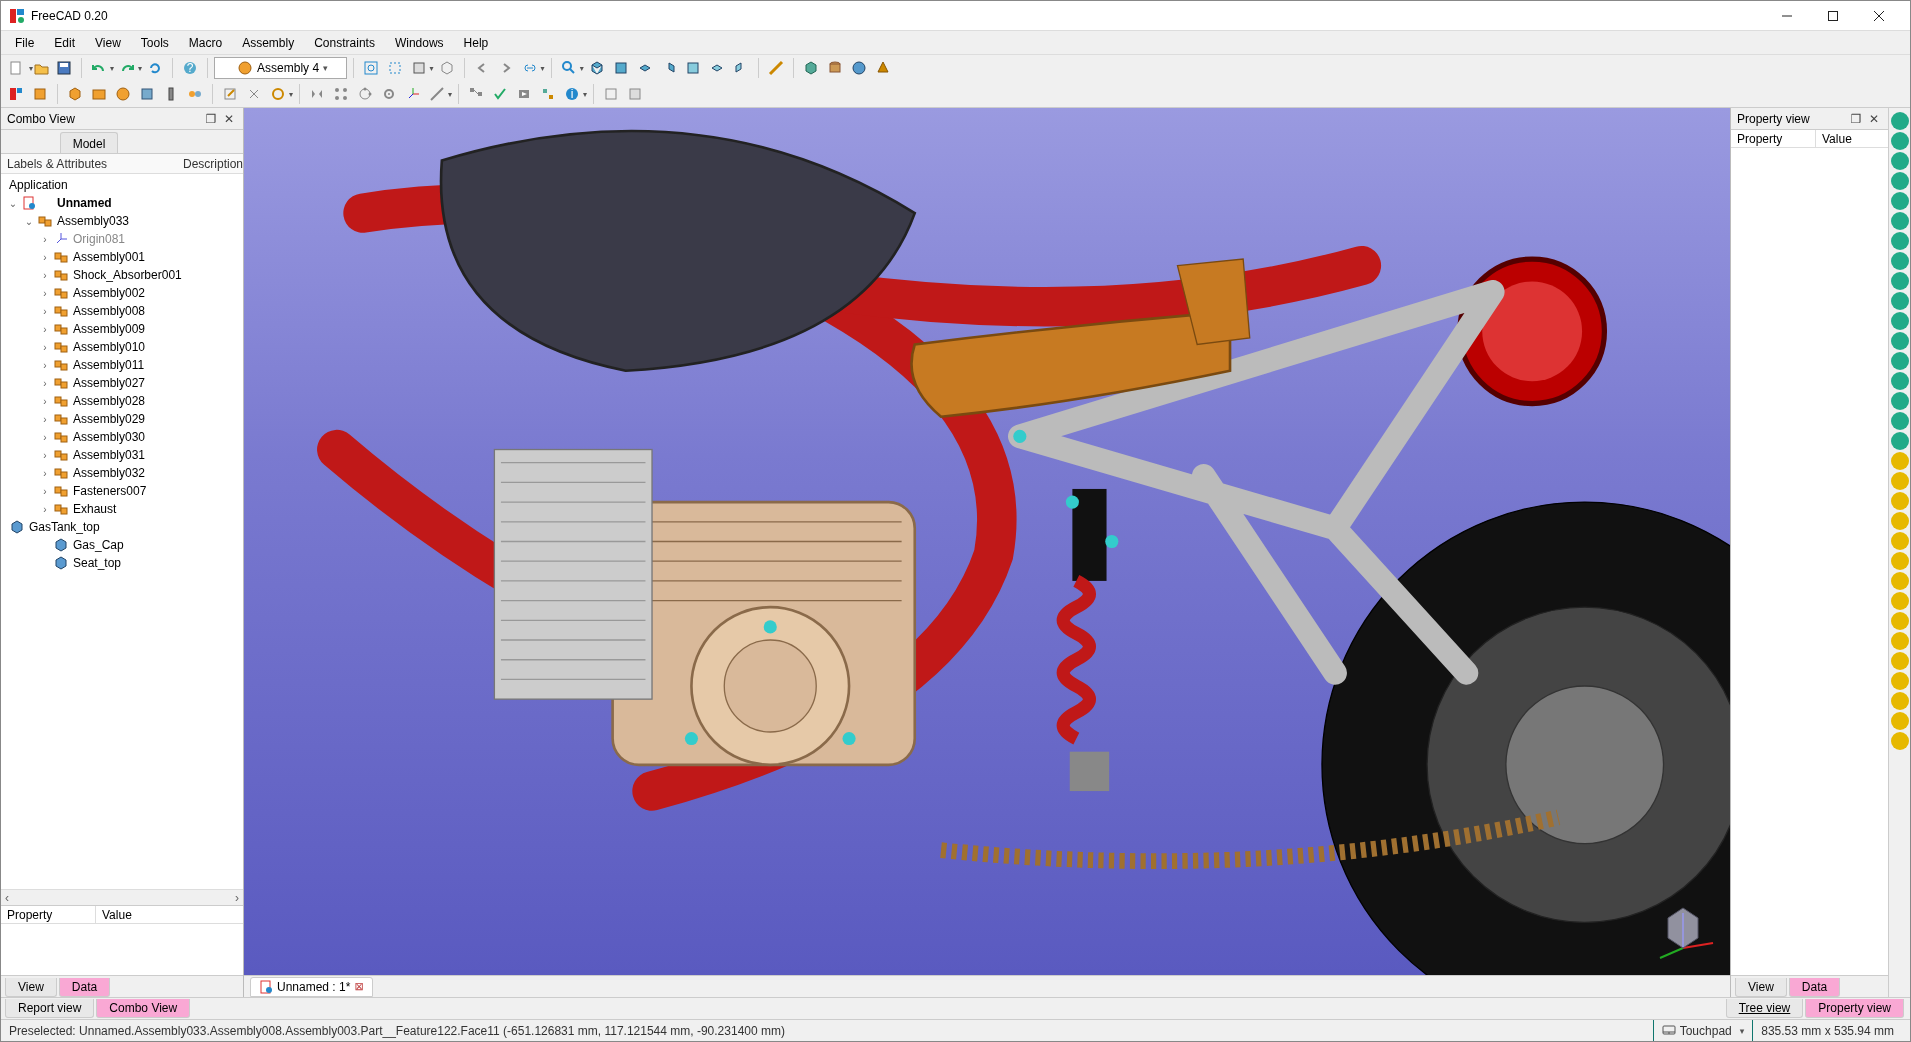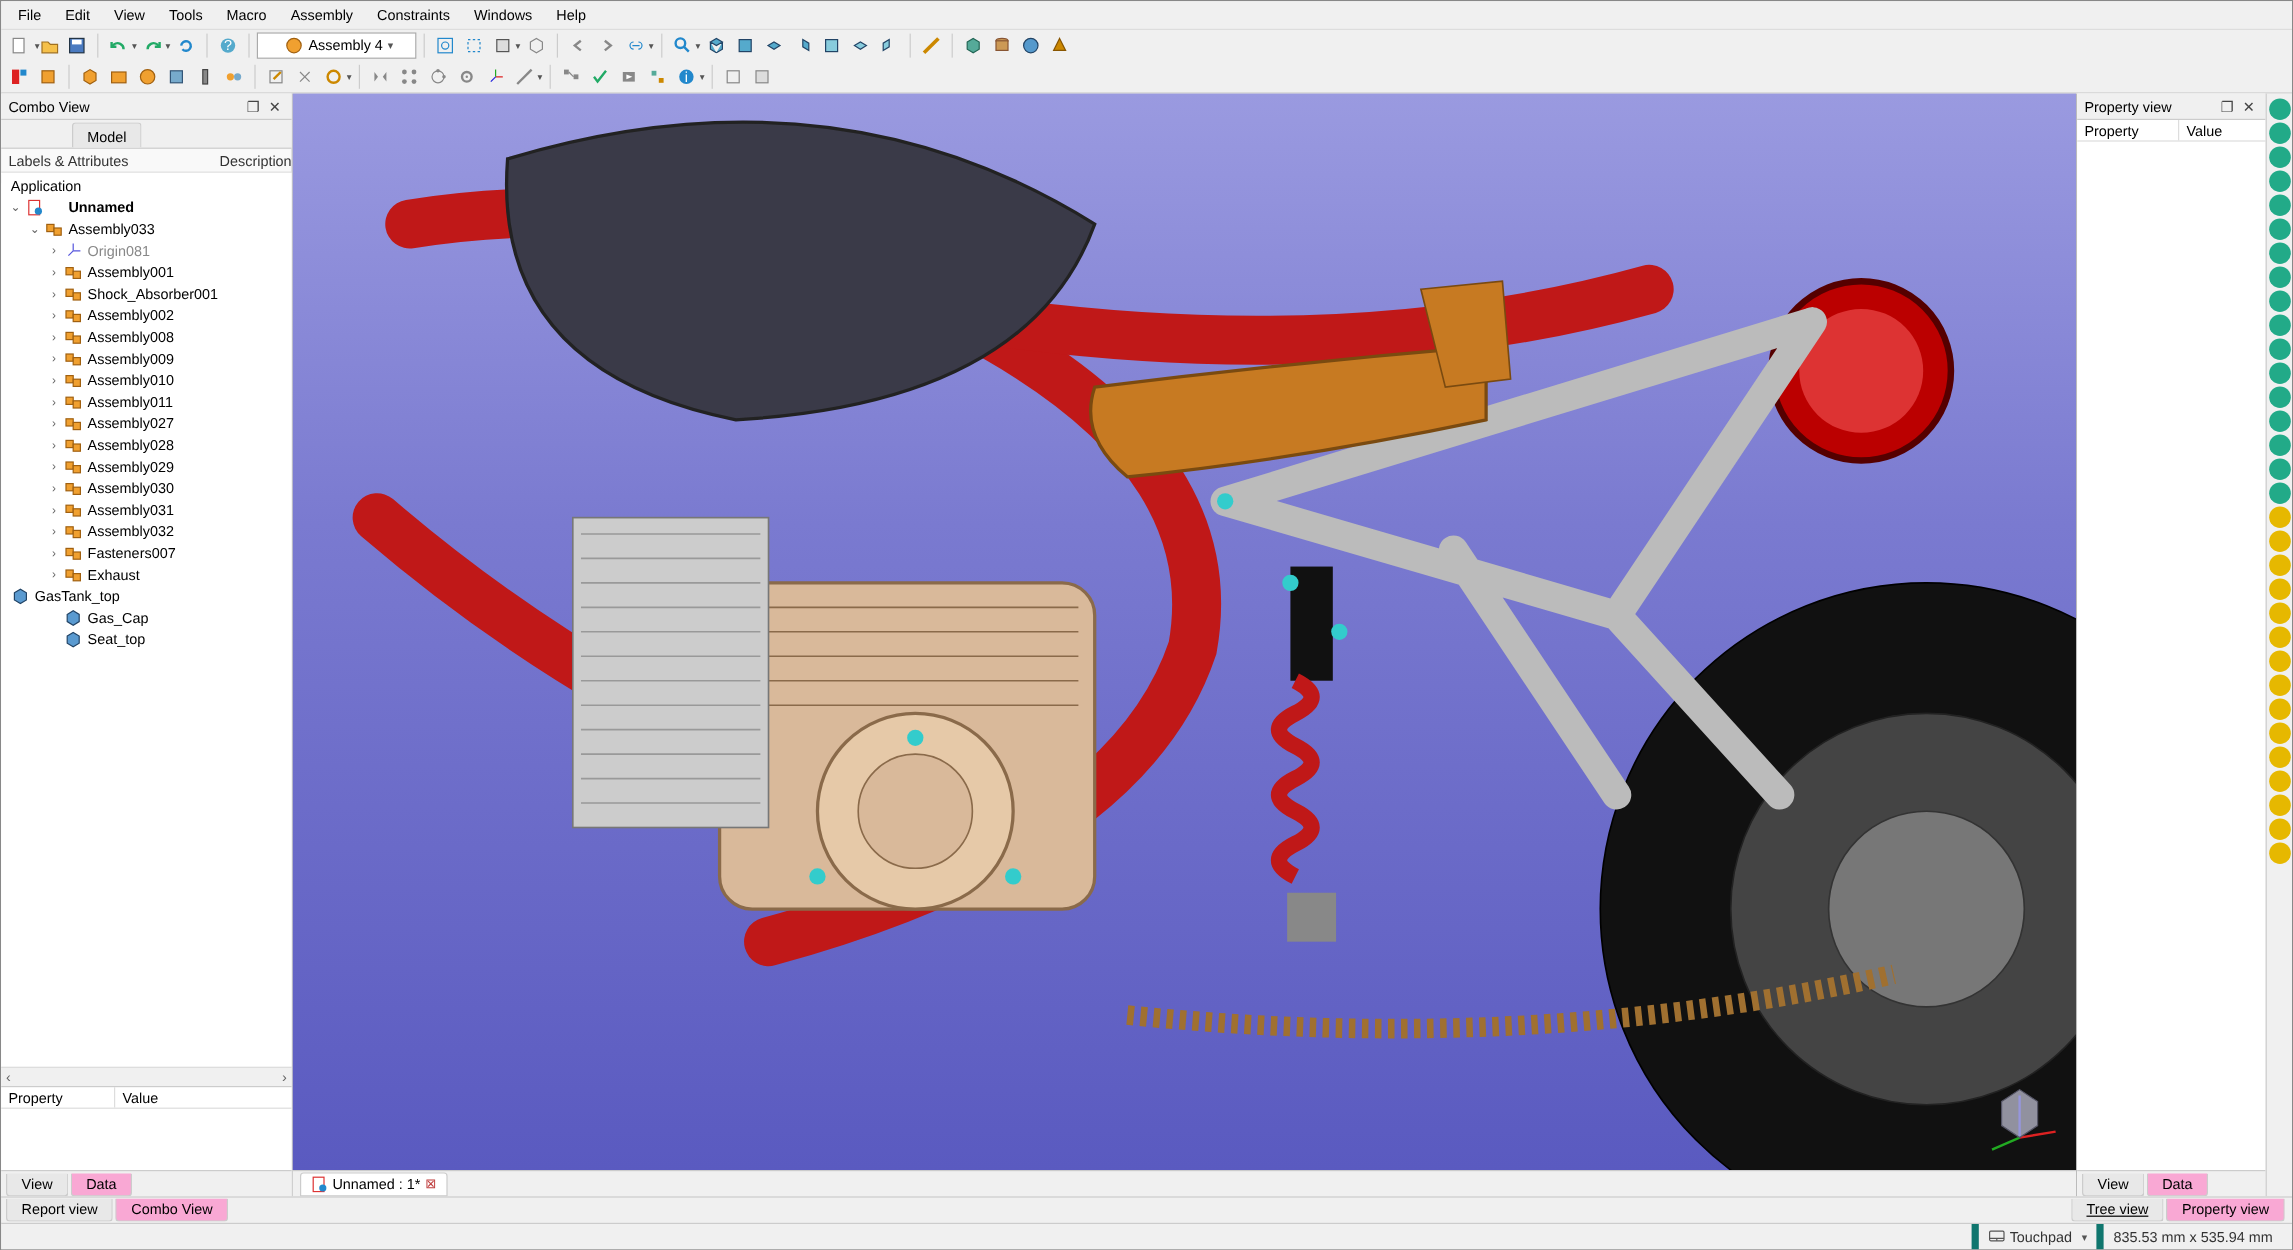--- a/index.html
+++ b/index.html
@@ -65,30 +65,58 @@
 .right-gutter { width: 22px; background: #f0f0f0; border-left: 1px solid #ccc; display: flex; flex-direction: column; align-items: center; padding-top: 4px; gap: 2px; }
 .gicon { width: 18px; height: 18px; border-radius: 50%; }
 
 .footer-row1 { height: 22px; background: #f0f0f0; border-top: 1px solid #ccc; display: flex; align-items: center; }
 .footer-row1 .left-tabs { display: flex; padding-left: 4px; }
 .footer-row1 .spacer { flex: 1; }
 .footer-row1 .right-tabs { display: flex; padding-right: 4px; }
 
 .statusbar { height: 22px; background: #f0f0f0; border-top: 1px solid #ccc; display: flex; align-items: center; padding: 0 8px; font-size: 11px; color: #333; }
 .statusbar .spacer { flex: 1; }
-.statusbar .seg { padding: 0 8px; border-left: 6px solid #0f766e; height: 100%; display: flex; align-items: center; gap: 4px; }
+.statusbar .seg { padding: 0 8px; border-left: 1px solid #0f766e; height: 100%; display: flex; align-items: center; gap: 4px; }
 
 
 svg { display: block; }
 </style>
 </head>
 <body>
 
 <div class="window">
 
+  <div class="titlebar">
+    <span class="logo">
+      <svg viewBox="0 0 16 16">
+          <rect x="1" y="1" width="6" height="14" fill="#d22"></rect>
+          <rect x="8" y="1" width="7" height="6" fill="#28c"></rect>
+          <circle cx="12" cy="12" r="3" fill="#2a6"></circle>
+        </svg>
+    </span>
+    <span class="title">FreeCAD 0.20</span>
+    <div class="winbtns">
+      <div class="winbtn">
+          <svg width="10" height="10">
+            <line x1="0" y1="5" x2="10" y2="5" stroke="#222"></line>
+          </svg>
+        </div>
+      <div class="winbtn">
+          <svg width="10" height="10">
+            <rect x="0.5" y="0.5" width="9" height="9" fill="none" stroke="#222"></rect>
+          </svg>
+        </div>
+      <div class="winbtn">
+          <svg width="10" height="10">
+            <line x1="0" y1="0" x2="10" y2="10" stroke="#222"></line>
+            <line x1="10" y1="0" x2="0" y2="10" stroke="#222"></line>
+          </svg>
+        </div>
+    </div>
+  </div>
 
   <div class="menubar">
     <span class="mitem">File</span>
     <span class="mitem">Edit</span>
     <span class="mitem">View</span>
     <span class="mitem">Tools</span>
     <span class="mitem">Macro</span>
     <span class="mitem">Assembly</span>
     <span class="mitem">Constraints</span>
     <span class="mitem">Windows</span>
@@ -819,20 +847,21 @@
       <div class="btab active" style="border-radius:0 0 3px 3px;">Combo View</div>
     </div>
     <div class="spacer"></div>
     <div class="right-tabs">
       <div class="btab" style="border-radius:0 0 3px 3px;text-decoration:underline;">Tree view</div>
       <div class="btab active" style="border-radius:0 0 3px 3px;">Property view</div>
     </div>
   </div>
 
   <div class="statusbar">
+    <span>Preselected: Unnamed.Assembly033.Assembly008.Assembly003.Part__Feature122.Face11 (-651.126831 mm, 117.121544 mm, -90.231400 mm)</span>
     <span class="spacer"></span>
     <span class="seg">
       <svg width="14" height="12">
           <rect x="1" y="1" width="12" height="8" rx="1" fill="none" stroke="#555"></rect>
           <line x1="1" y1="7" x2="13" y2="7" stroke="#555"></line>
           <line x1="7" y1="7" x2="7" y2="9" stroke="#555"></line>
         </svg>
       <span>Touchpad</span>
       <span class="dropdown-arrow">▾</span>
     </span>

